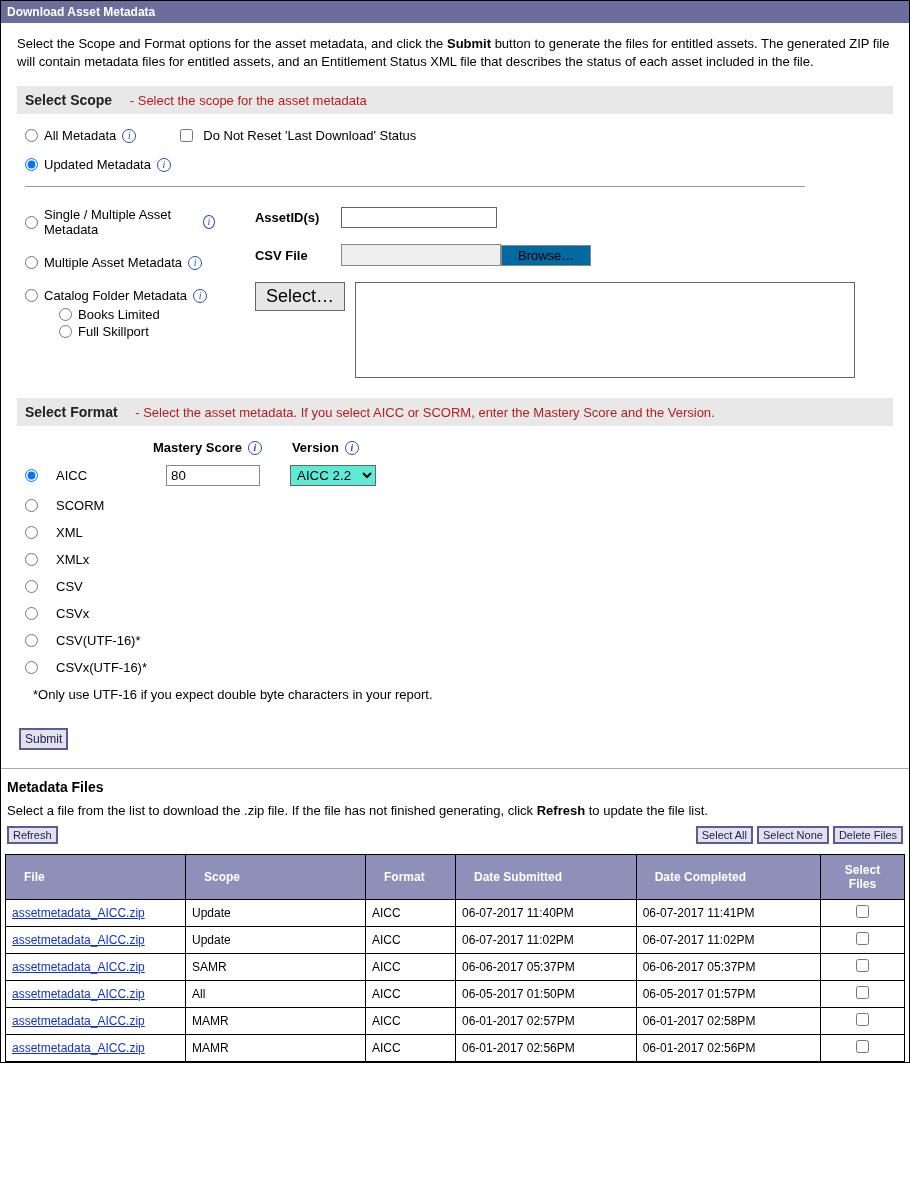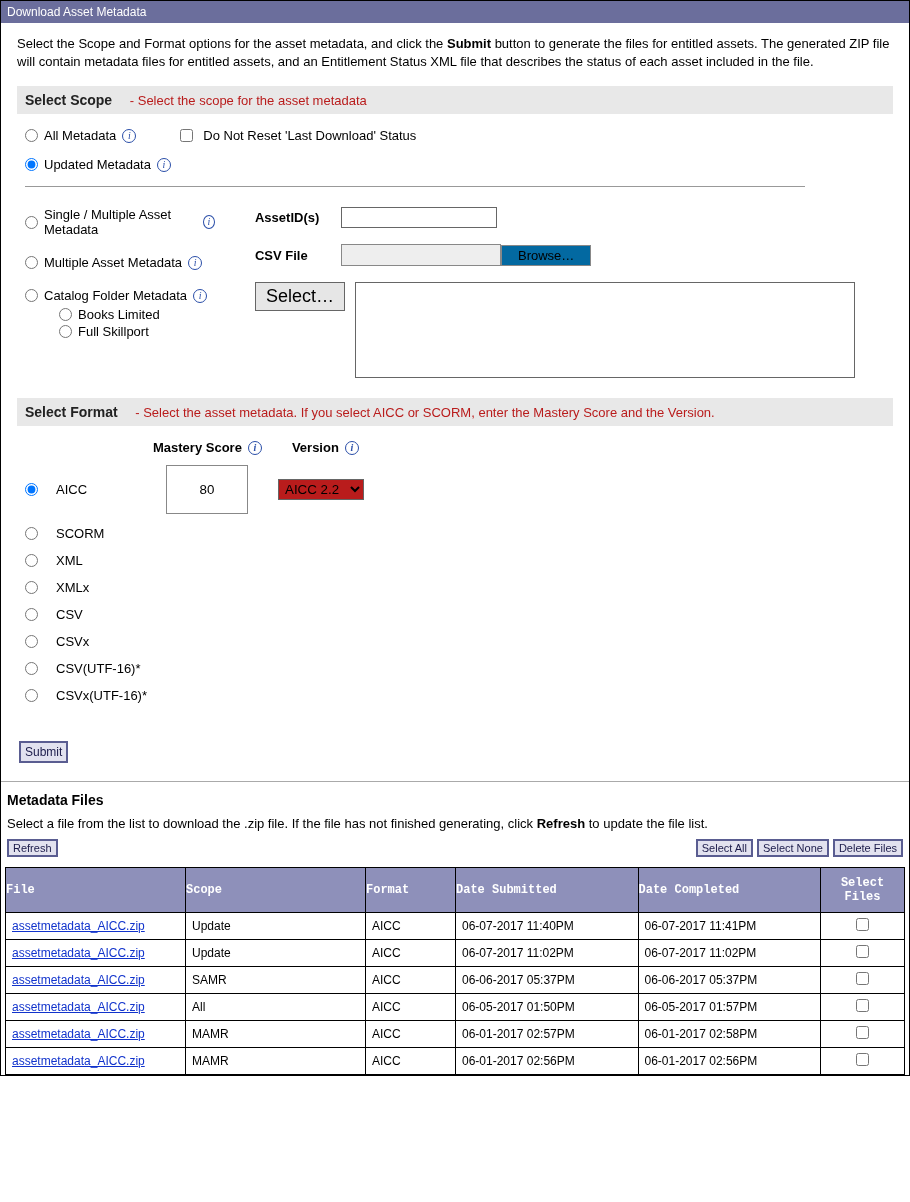--- a/index.html
+++ b/index.html
@@ -11,21 +11,21 @@
     color: #000;
     background: #fff;
   }
   .page {
     width: 910px;
     border: 1px solid #000;
   }
   .header-bar {
     background: #6b6e9c;
     color: #fff;
-    font-weight: normal;
+    font-weight: bold;
     padding: 4px 6px;
     font-size: 12px;
   }
   .content { padding: 12px 16px 8px 16px; }
   .intro { margin-bottom: 16px; line-height: 1.35; }
   .section-header {
     background: #e8e8e8;
     padding: 6px 8px;
     margin-bottom: 14px;
   }
@@ -97,22 +97,22 @@
   .sub-radio .radio-row { margin-bottom: 2px; }
   .format-block { padding: 0 8px 6px 8px; position: relative; }
   .format-headers {
     display: flex;
     gap: 30px;
     margin-left: 128px;
     margin-bottom: 10px;
     font-weight: bold;
   }
   .format-headers .hcell { display: flex; align-items: center; gap: 6px; }
-  .mscore-input { width: 82px; padding: 16px 4px; border: 1px solid #888; text-align: center; }
-  .version-select { width: 86px; padding: 1px 2px; border: 1px solid #666; background:#b91c1c;}
+  .mscore-input { width: 94px; padding: 2px 4px; border: 1px solid #888; }
+  .version-select { width: 86px; padding: 1px 2px; border: 1px solid #666; background:#5eead4;}
   .format-row { display:flex; align-items:center; margin-bottom: 12px; }
   .format-row .rlabel { width: 110px; margin-left: 18px; }
   .utf-note { margin-left: 8px; margin-top: 4px; }
   .submit-btn {
     margin: 20px 0 6px 2px;
     border: 2px solid #5a5d91;
     background: #e2e2ef;
     color: #1b1b4a;
     padding: 2px 4px;
     font-size: 12px;
@@ -132,24 +132,24 @@
   .right-btns { display:flex; gap:4px; }
   table.files {
     width: 100%;
     border-collapse: collapse;
     margin-top: 0;
   }
   table.files th {
     background: #8e90ba;
     color: #fff;
     text-align: left;
-    padding: 8px 0;
+    padding: 8px 18px;
     font-weight: bold;
     border: 1px solid #000;
-    font-family: Liberation Mono, monospace;
+    font-family: Liberation Sans, sans-serif;
     font-size: 12px;
   }
   table.files th.center { text-align: center; }
   table.files td {
     border: 1px solid #000;
     padding: 5px 6px;
     background: #fff;
     font-size: 12px;
     font-family: Verdana, Arial, sans-serif;
   }
@@ -295,20 +295,21 @@
       </div>
       <div class="format-row">
         <input type="radio" name="fmt" style="">
         <span class="rlabel">CSV(UTF-16)*</span>
       </div>
       <div class="format-row">
         <input type="radio" name="fmt" style="">
         <span class="rlabel">CSVx(UTF-16)*</span>
       </div>
 
+      <div class="utf-note">*Only use UTF-16 if you expect double byte characters in your report.</div>
     </div>
 
     <button class="submit-btn">Submit</button>
   </div>
 
   <hr class="hr-full">
 
   <div style="padding: 0 4px 0 4px;">
     <div class="gf-title">Metadata Files</div>
     <div class="gf-desc">

